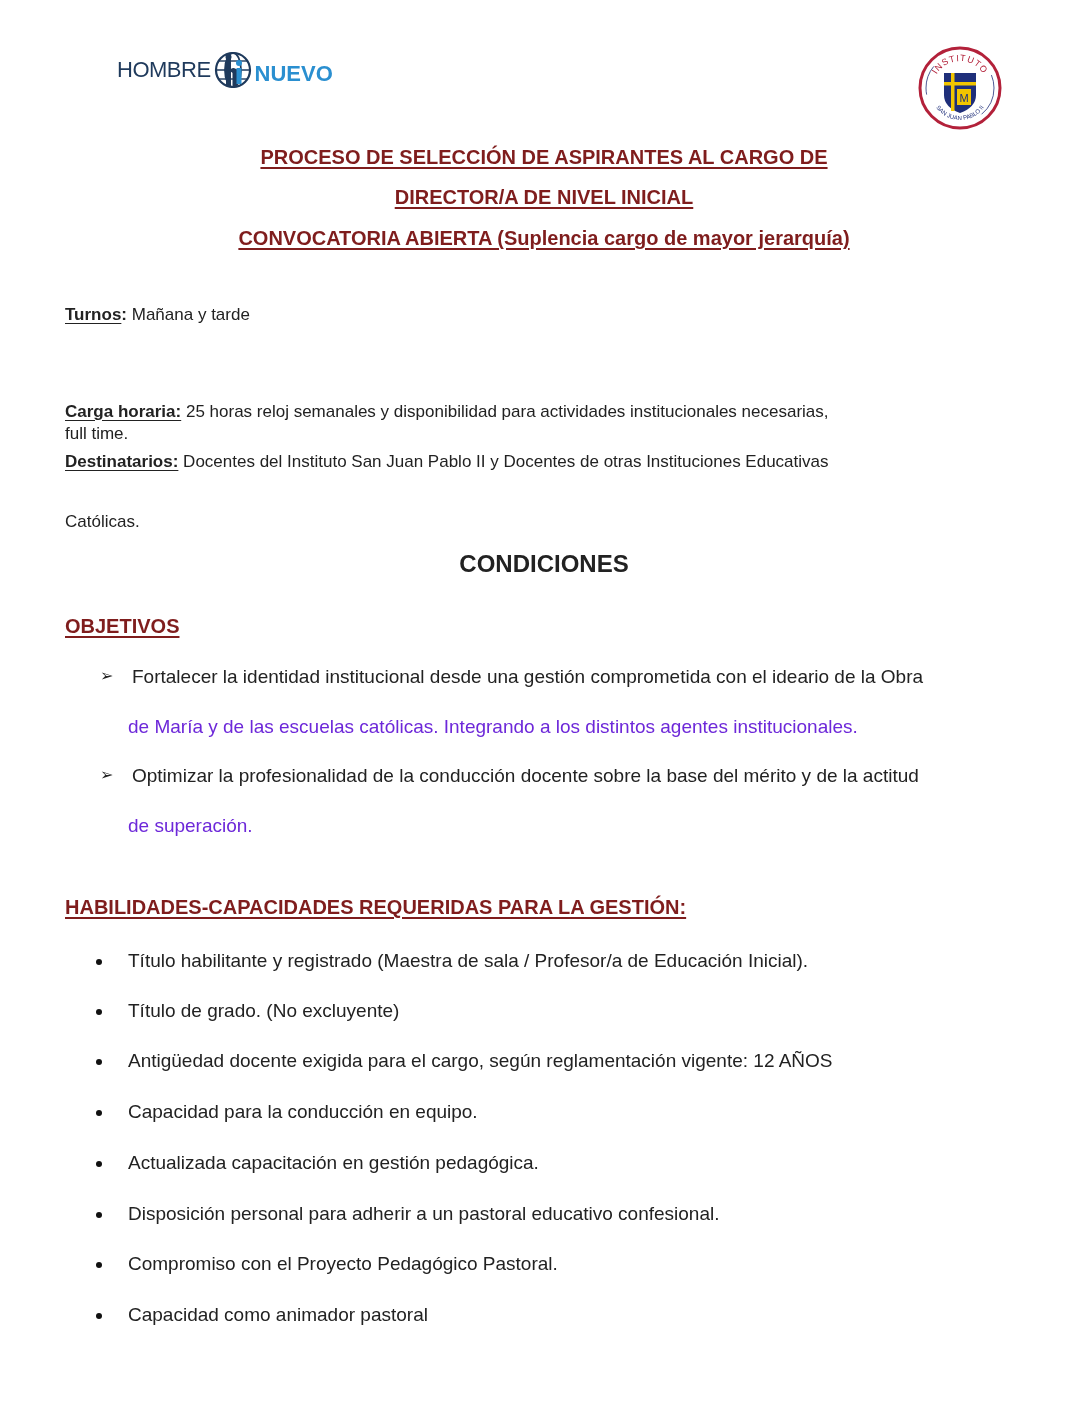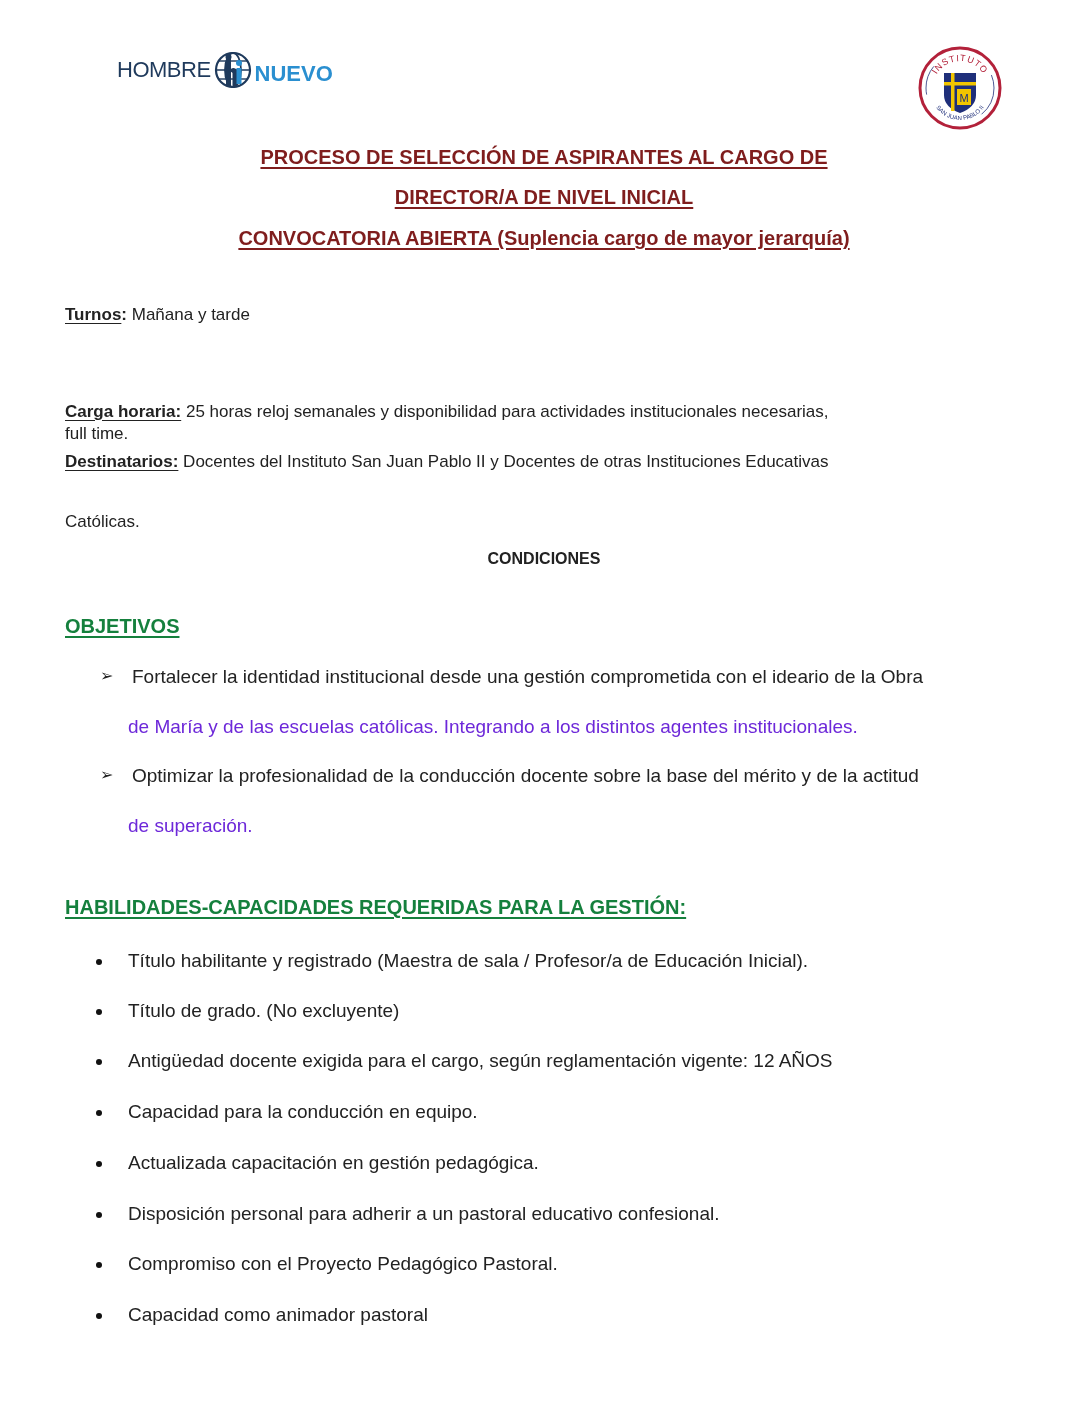--- a/index.html
+++ b/index.html
@@ -24,25 +24,25 @@
     position: absolute; left: 0; width: 1088px; text-align: center;
     font-weight: bold; font-size: 20px; text-decoration: underline;
     text-underline-offset: 3px; color: #7f1d1d;
   }
   .line {
     position: absolute; left: 65px; font-size: 17px; color: #222; white-space: nowrap;
   }
   .lbl { font-weight: bold; text-decoration: underline; text-underline-offset: 3px; }
   .heading-c {
     position: absolute; left: 0; width: 1088px; text-align: center;
-    font-weight: bold; font-size: 16px; color: #222;
+    font-weight: bold; font-size: 24px; color: #222;
   }
   .heading {
     position: absolute; left: 65px; font-weight: bold; font-size: 20px;
-    text-decoration: underline; text-underline-offset: 3px; color: #15803d;
+    text-decoration: underline; text-underline-offset: 3px; color: #7f1d1d;
   }
   .arrow-item { position: absolute; left: 100px; font-size: 19px; color: #222; white-space: nowrap; }
   .arrow-item .mk { position: absolute; left: 0; top: 0; font-size: 16px; }
   .arrow-item .tx { position: absolute; left: 32px; top: 0; }
   .cont { position: absolute; left: 128px; font-size: 19px; color: #6d28d9; white-space: nowrap; }
   .bullet { position: absolute; left: 96px; font-size: 19px; color: #222; white-space: nowrap; }
   .bullet .dot { position: absolute; left: 0; top: 9px; width: 6px; height: 6px; border-radius: 50%; background: #111; }
   .bullet .tx { position: absolute; left: 32px; top: 0; }
 </style>
 </head>

